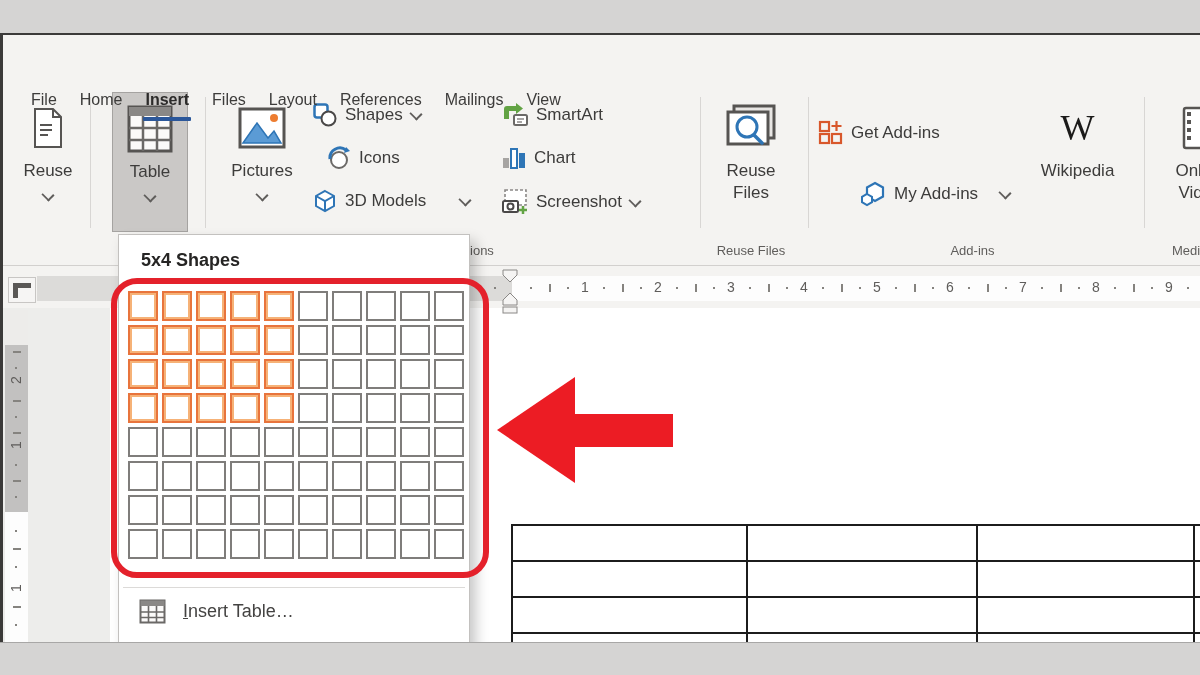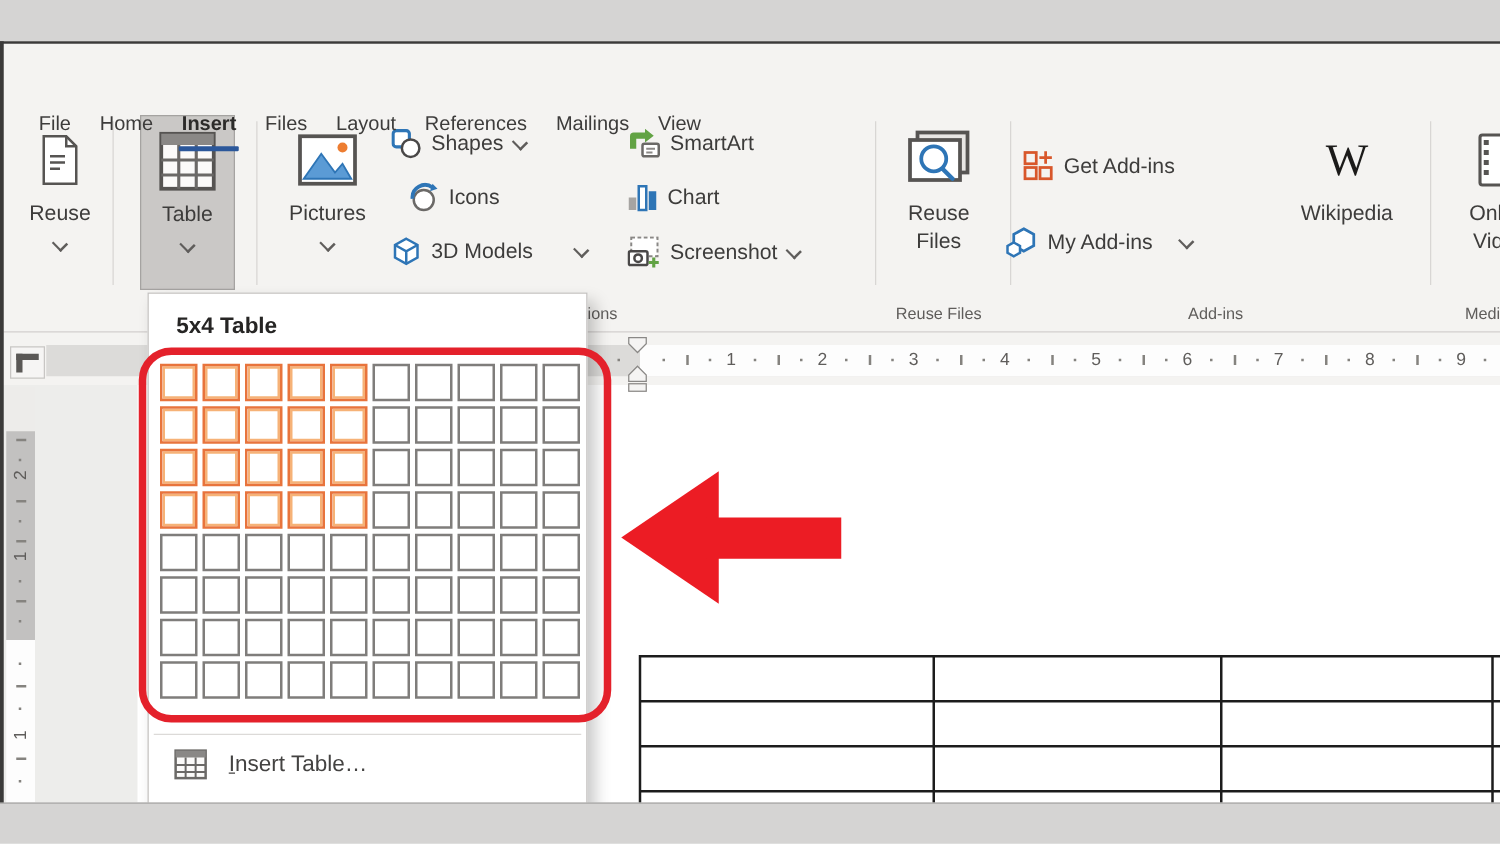--- a/index.html
+++ b/index.html
@@ -228,21 +228,21 @@
     <span>
       <svg width="25" height="25" viewBox="0 0 25 25">
           <rect x="2" y="2" width="9" height="9" fill="none" stroke="#d8572b" stroke-width="2.2"></rect>
           <rect x="2" y="14" width="9" height="9" fill="none" stroke="#d8572b" stroke-width="2.2"></rect>
           <rect x="14" y="14" width="9" height="9" fill="none" stroke="#d8572b" stroke-width="2.2"></rect>
           <path d="M18.5 1v10M13.5 6h10" stroke="#d8572b" stroke-width="2.2"></path>
         </svg>
     </span>
     <span>Get Add-ins</span>
   </div>
-  <div class="abs small-item" style="left:804px;top:181px">
+  <div class="abs small-item" style="left:860px;top:181px">
     <span>
       <svg width="26" height="26" viewBox="0 0 26 26">
           <path d="M15 2 L23 6.5 V15.5 L15 20 L7 15.5 V6.5 Z" fill="#fff" stroke="#2e75b6" stroke-width="2.2"></path>
           <path d="M7 15 L12 17.8 V23.2 L7 26 L2 23.2 V17.8 Z" transform="translate(0,-2)" fill="#fff" stroke="#2e75b6" stroke-width="2"></path>
         </svg>
     </span>
     <span>My Add-ins</span>
     <span class="chev" style="margin-left:14px;margin-top:-3px"></span>
   </div>
   <div class="abs big-btn" style="left:1030px;width:95px">
@@ -357,21 +357,21 @@
       <div class="doc-cell"></div>
       <div class="doc-cell"></div>
       <div class="doc-cell"></div>
       <div class="doc-cell"></div>
       <div class="doc-cell"></div>
       <div class="doc-cell"></div>
       <div class="doc-cell"></div>
     </div>
 
   <div class="abs" id="dropdown">
-    <div id="dd-title">5x4 Table</div>
+    <div id="dd-title">5x4 Shapes</div>
     <div id="dd-grid">
         <div class="cell sel"></div>
         <div class="cell sel"></div>
         <div class="cell sel"></div>
         <div class="cell sel"></div>
         <div class="cell sel"></div>
         <div class="cell"></div>
         <div class="cell"></div>
         <div class="cell"></div>
         <div class="cell"></div>

